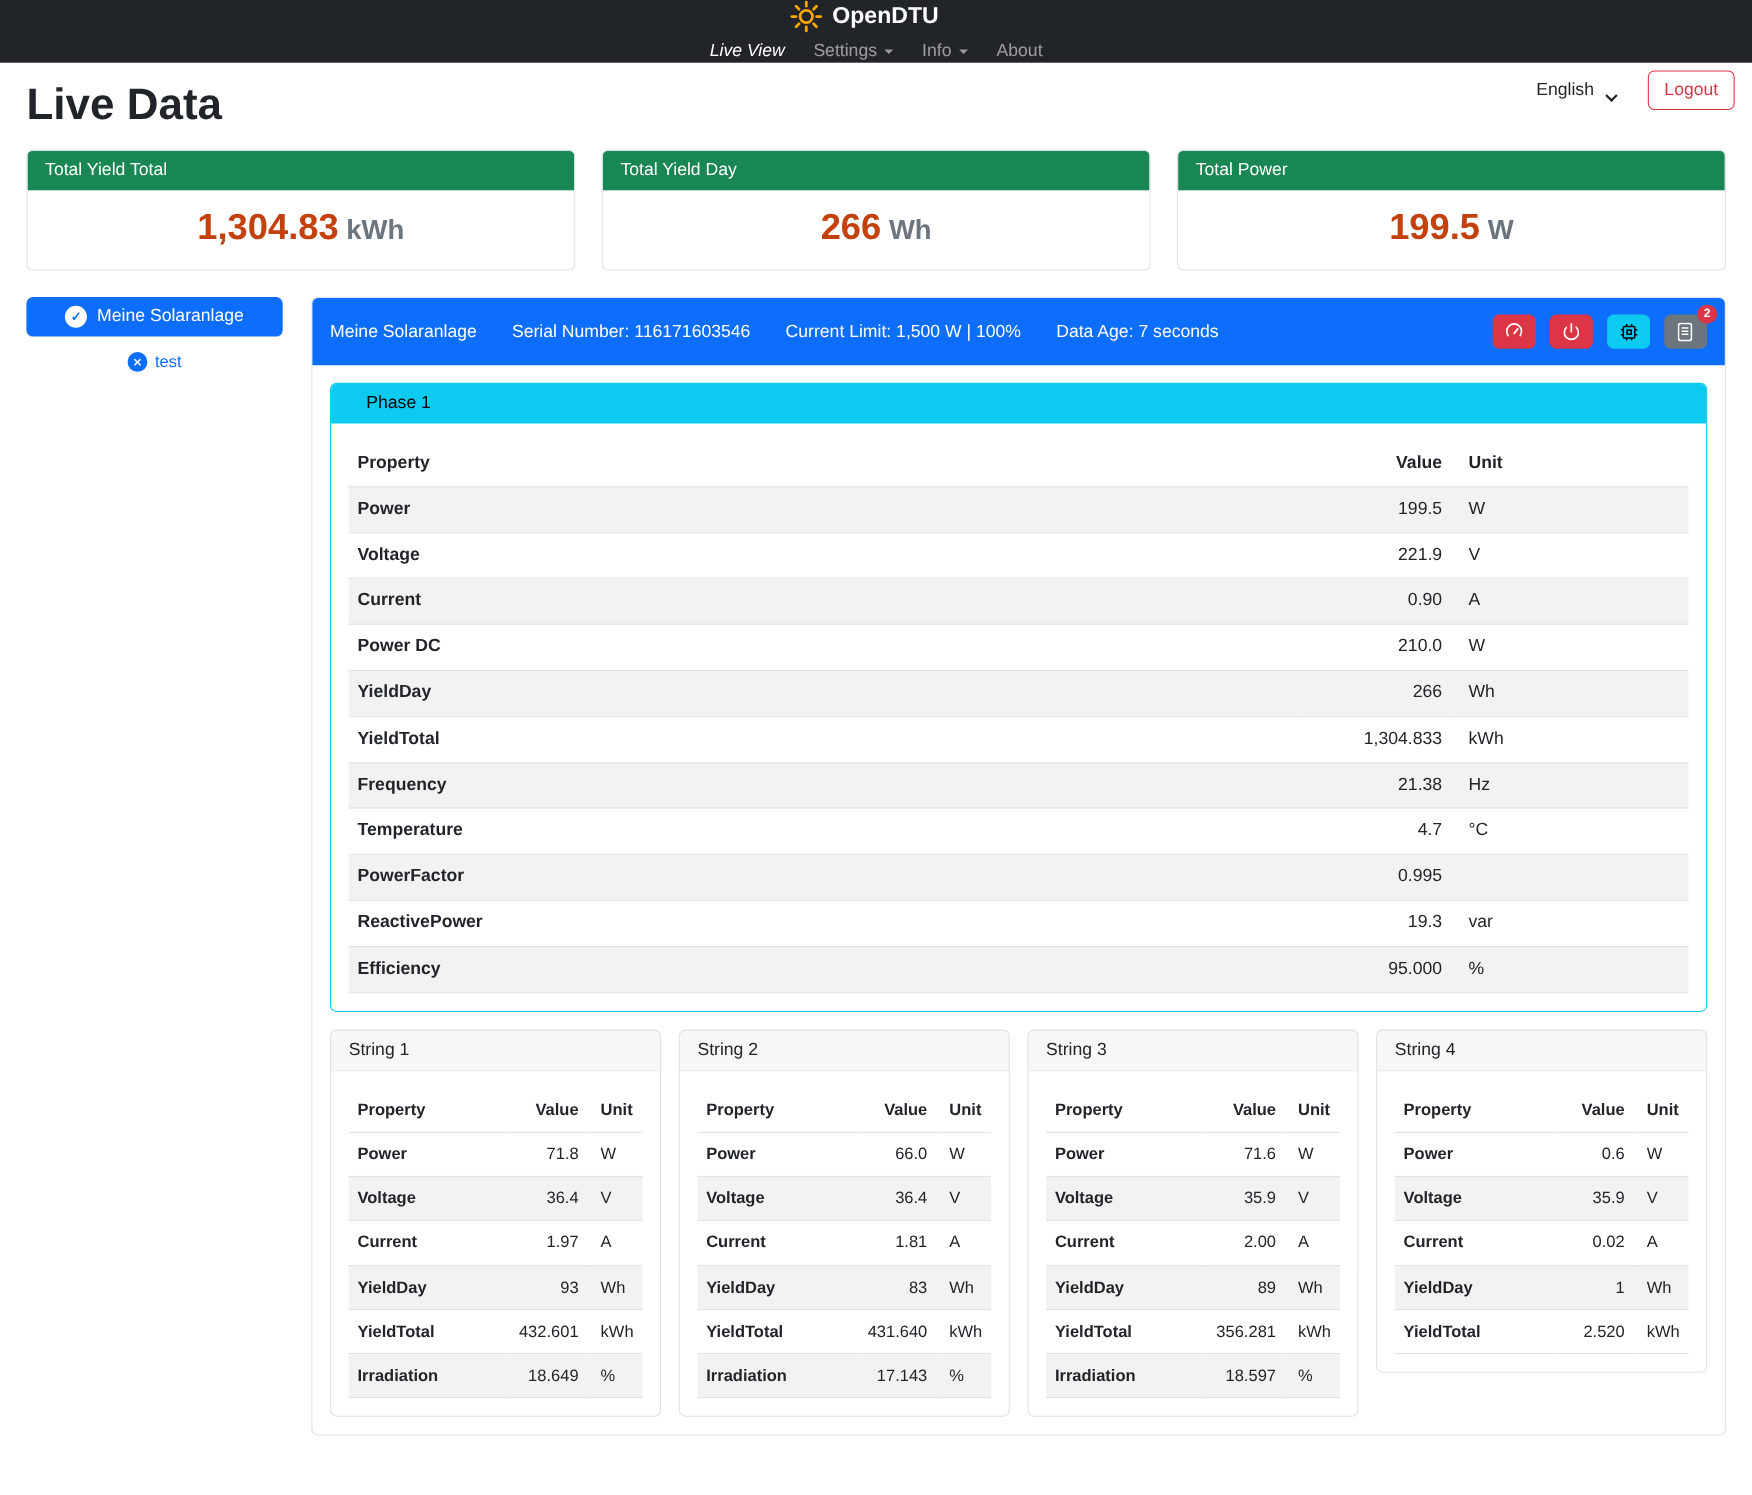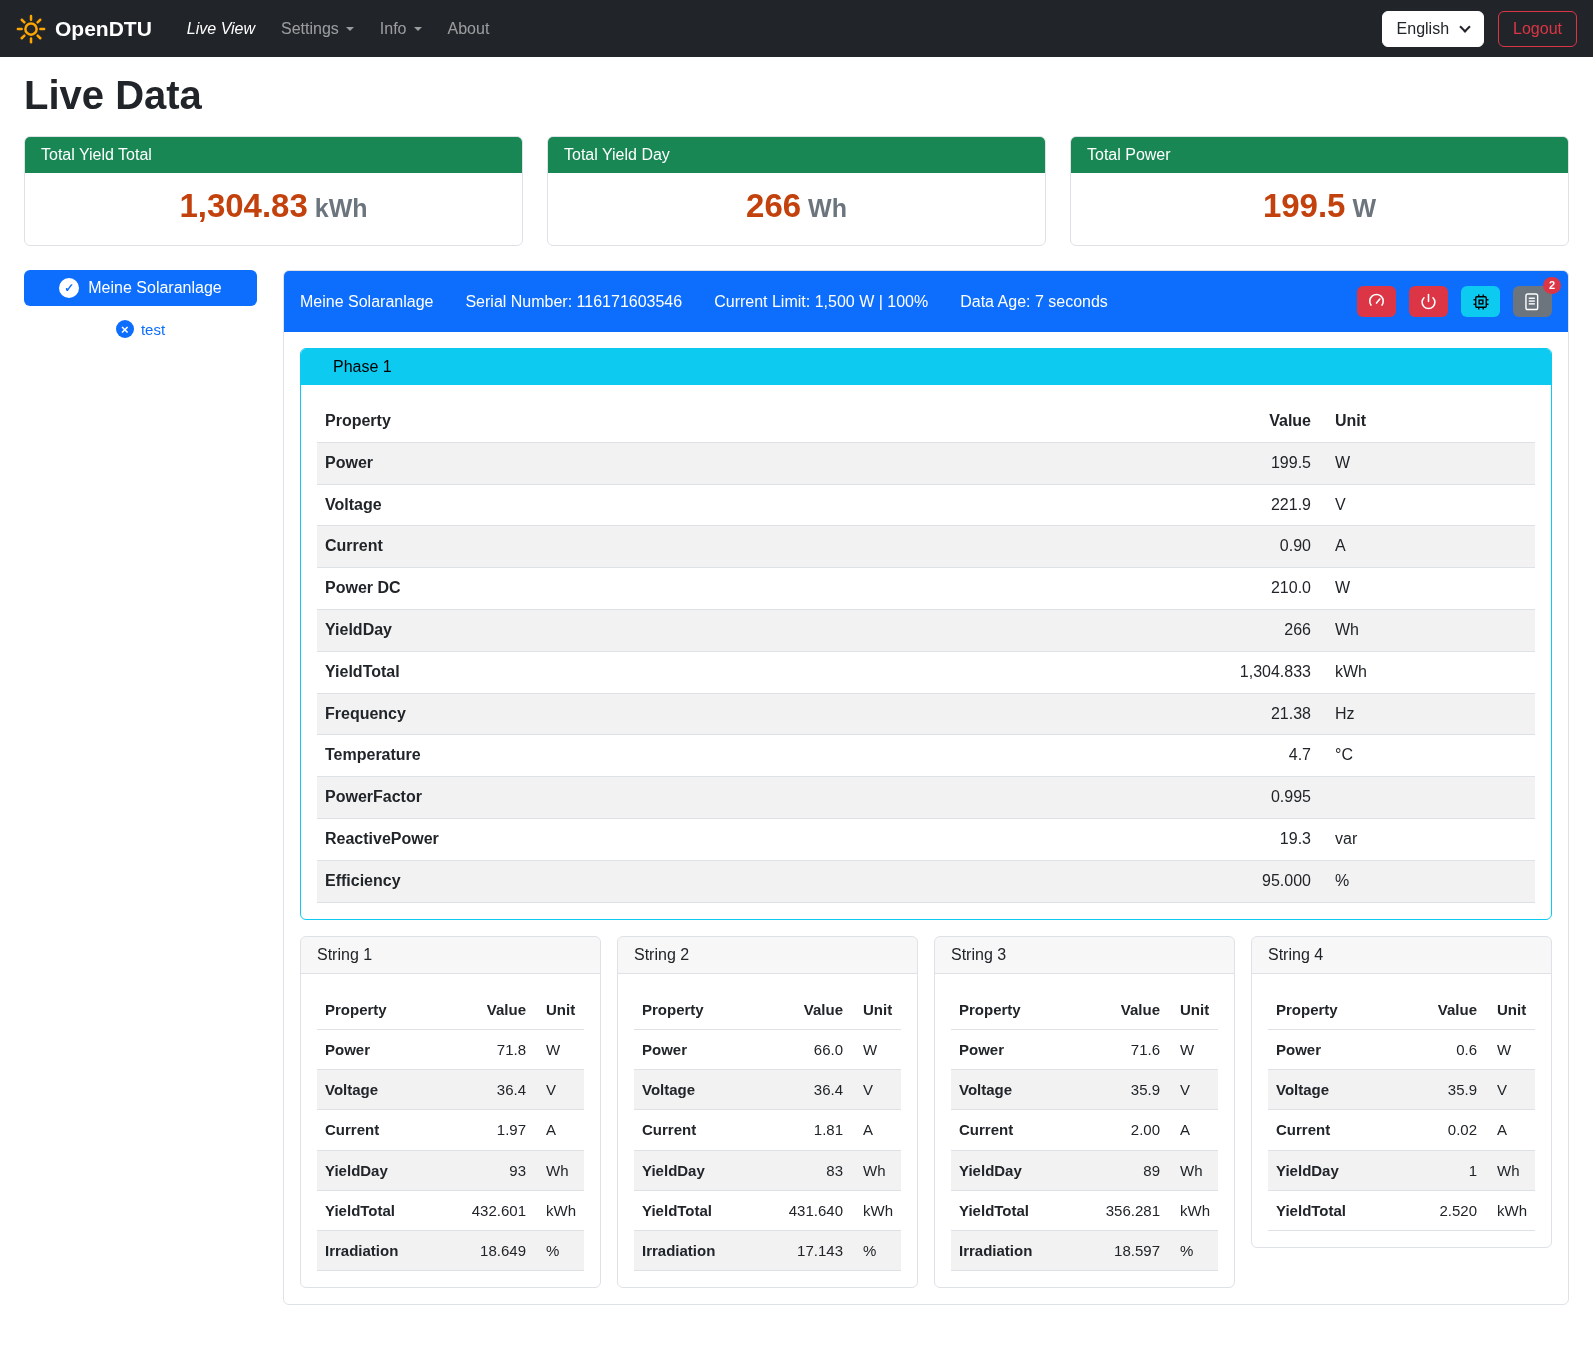--- a/index.html
+++ b/index.html
@@ -6,28 +6,28 @@
   html, body { margin: 0; padding: 0; }
   body {
     width: 1593px;
     font-family: "Liberation Sans", sans-serif;
     font-size: 16px;
     color: #212529;
     background: #fff;
   }
 
   
-  .navbar { background:#212529; height:57px; display:flex; align-items:center; padding:0 16px; }
+  .navbar { background:#212529; height:57px; display:flex; align-items:center; padding:0 16px;flex-direction:column; }
   .brand { display:flex; align-items:center; gap:9px; color:#fff; font-size:21px; font-weight:700; margin-right:22px; cursor:pointer; }
   .nav-links { display:flex; align-items:center; }
   .nav-link { color:rgba(255,255,255,.55); padding:8px 13px; font-size:16px; cursor:pointer; text-decoration:none; display:flex; align-items:center; }
   .nav-link.active { color:#fff;font-style:italic; }
   .caret { display:inline-block; width:0; height:0; margin-left:7px; border-top:4.5px solid; border-right:4.5px solid transparent; border-left:4.5px solid transparent; }
   .nav-right { margin-left:auto; display:flex; align-items:center; gap:14px; }
-  .lang-btn { background:#fff; border:1px solid #fff; border-radius:6px; padding:8px 14px; display:flex; align-items:center; gap:12px; font-size:16px; color:#212529; cursor:pointer; }
+  .lang-btn { background:#fff; border:1px solid #fff; border-radius:6px; padding:8px 14px; display:flex; align-items:flex-end; gap:12px; font-size:16px; color:#212529; cursor:pointer; }
   .chev { display:inline-block; width:8px; height:8px; border-right:2px solid #212529; border-bottom:2px solid #212529; transform:rotate(45deg); margin-top:-4px; }
   .logout-btn { background:transparent; color:#dc3545; border:1px solid #dc3545; border-radius:6px; padding:8px 14px; font-size:16px; cursor:pointer; font-family:inherit; }
 
   
   .container { padding:0 24px 8px; }
   .page-title { font-size:40px; font-weight:600; margin:16px 0 18px; }
 
   .summary-grid { display:grid; grid-template-columns:repeat(3,1fr); gap:24px; }
   .scard { border:1px solid #dee2e6; border-radius:6px; overflow:hidden; background:#fff; }
   .scard-header { background:#198754; color:#fff; padding:9px 16px; font-size:16px; }

